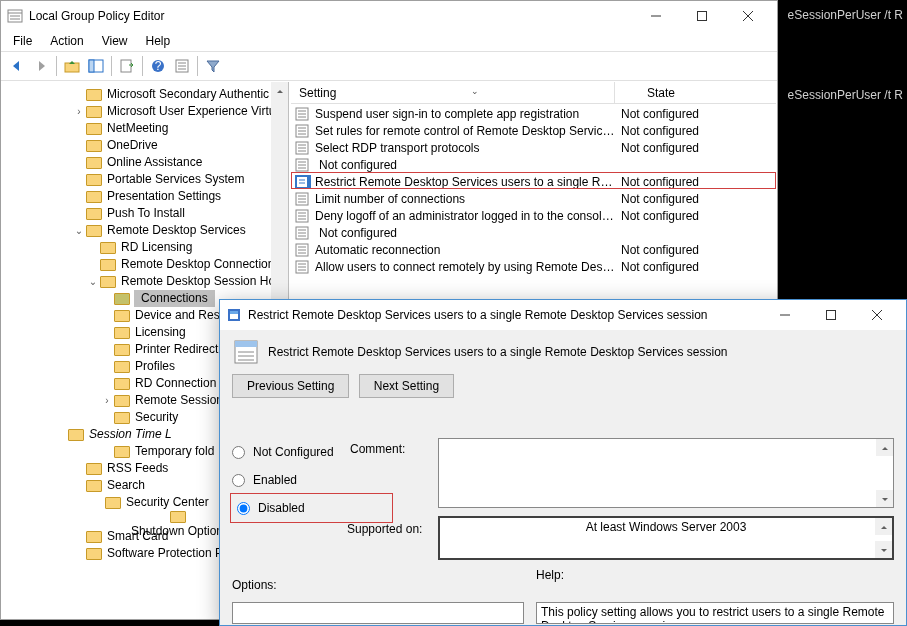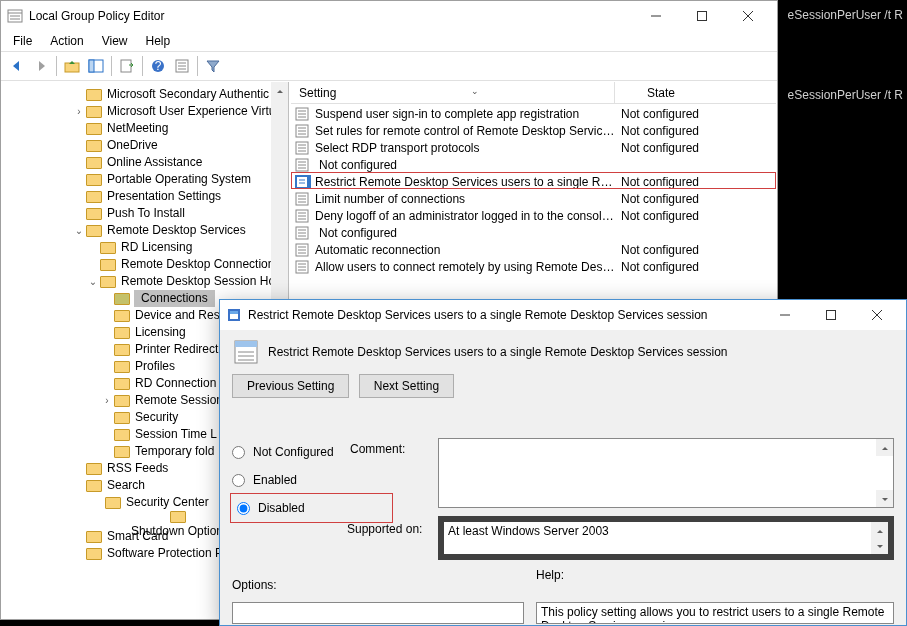--- a/index.html
+++ b/index.html
@@ -55,21 +55,21 @@
   .nbtn{ display:inline-block; background:#e1e1e1; border:1px solid #adadad; padding:4px 14px; margin-right:6px;}
   .radio-area{ position:absolute; left:12px; top:108px; width:160px;}
   .rrow{ display:flex; align-items:center; height:28px;}
   .rrow input{margin-right:8px;}
   .rrow.hl{ outline:1px solid #d04040; padding:0 6px; margin-left:-1px;}
   .comment-label{position:absolute; left:130px; top:112px;}
   .comment-box{position:absolute; left:218px; top:108px; width:456px; height:70px; background:#fff; border:1px solid #888; padding:2px;}
   .comment-box .sc-up,.comment-box .sc-dn{position:absolute; right:0; width:17px;height:17px; background:#f0f0f0;display:flex;align-items:center;justify-content:center;}
   .comment-box .sc-up{top:0;} .comment-box .sc-dn{bottom:0;}
   .supported-label{position:absolute; left:127px; top:192px;}
-  .supported-box{position:absolute; left:218px; top:186px; width:456px; height:44px; background:#fff; border:6px solid #404040; padding:2px 4px;}
+  .supported-box{position:absolute; left:218px; top:186px; width:456px; height:44px; background:#fff; border:2px solid #404040; padding:2px 4px;text-align:center;}
   .supported-box .sc-up,.supported-box .sc-dn{position:absolute; right:0; width:17px;height:17px; background:#f0f0f0;display:flex;align-items:center;justify-content:center;}
   .supported-box .sc-up{top:0;} .supported-box .sc-dn{bottom:0;}
   .options-label{position:absolute; left:12px; top:248px;}
   .help-label{position:absolute; left:316px; top:238px;}
   .options-box{position:absolute; left:12px; top:272px; width:292px; height:22px; background:#fff; border:1px solid #888;}
   .help-box{position:absolute; left:316px; top:272px; width:358px; height:22px; background:#fff; border:1px solid #888; padding:2px 4px; overflow:hidden;}
   svg{display:block;}
 </style>
 </head>
 <body>
@@ -194,21 +194,21 @@
           <span class="label">OneDrive</span>
         </div>
         <div class="tree-row" style="padding-left: 70px;">
           <span class="tw"></span>
           <span class="folder"></span>
           <span class="label">Online Assistance</span>
         </div>
         <div class="tree-row" style="padding-left: 70px;">
           <span class="tw"></span>
           <span class="folder"></span>
-          <span class="label">Portable Operating System</span>
+          <span class="label">Portable Services System</span>
         </div>
         <div class="tree-row" style="padding-left: 70px;">
           <span class="tw"></span>
           <span class="folder"></span>
           <span class="label">Presentation Settings</span>
         </div>
         <div class="tree-row" style="padding-left: 70px;">
           <span class="tw"></span>
           <span class="folder"></span>
           <span class="label">Push To Install</span>
@@ -266,21 +266,21 @@
         <div class="tree-row" style="padding-left: 98px;">
           <span class="tw">›</span>
           <span class="folder"></span>
           <span class="label">Remote Session</span>
         </div>
         <div class="tree-row" style="padding-left: 98px;">
           <span class="tw"></span>
           <span class="folder"></span>
           <span class="label">Security</span>
         </div>
-        <div class="tree-row" style="padding-left: 98px;">
+        <div class="tree-row" style="padding-left: 52px; font-style: italic;">
           <span class="tw"></span>
           <span class="folder"></span>
           <span class="label">Session Time L</span>
         </div>
         <div class="tree-row" style="padding-left: 98px;">
           <span class="tw"></span>
           <span class="folder"></span>
           <span class="label">Temporary fold</span>
         </div>
         <div class="tree-row" style="padding-left: 70px;">

